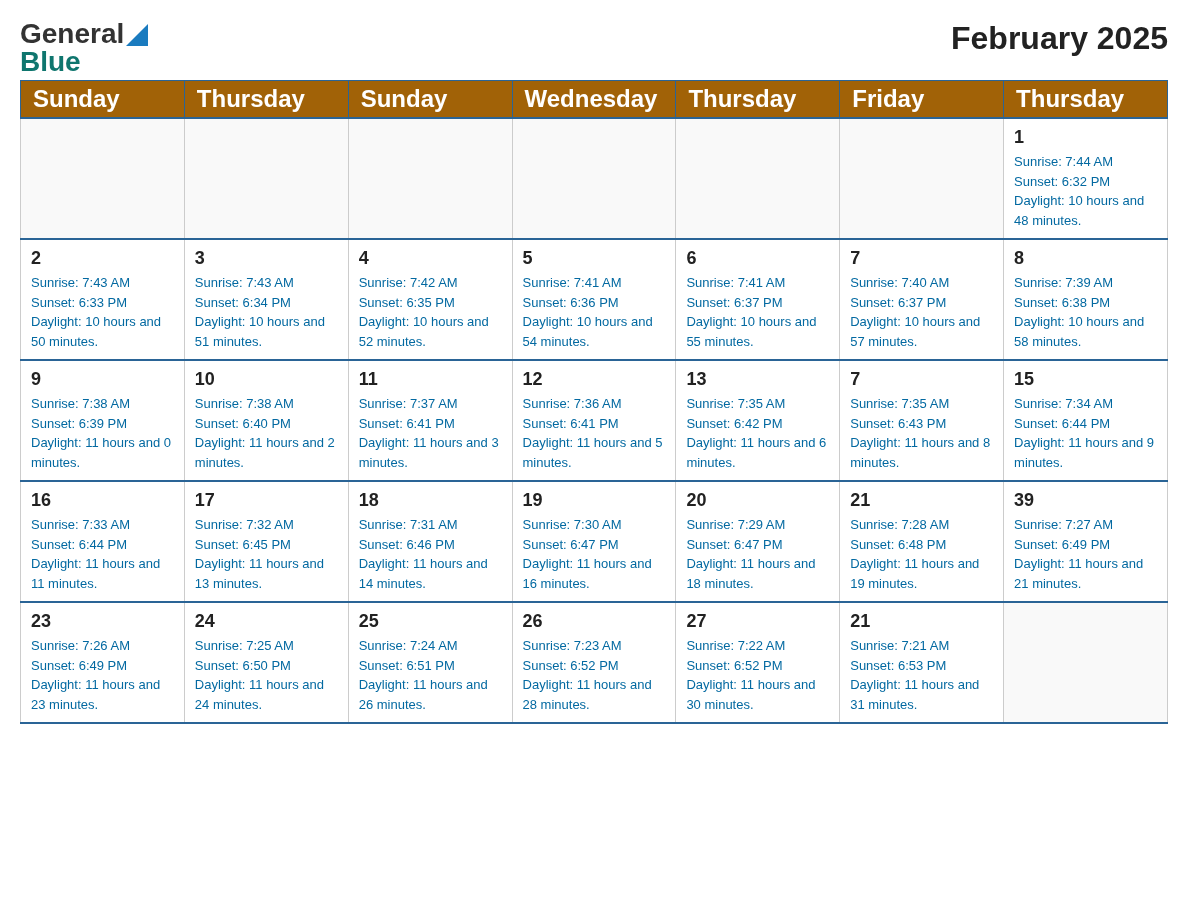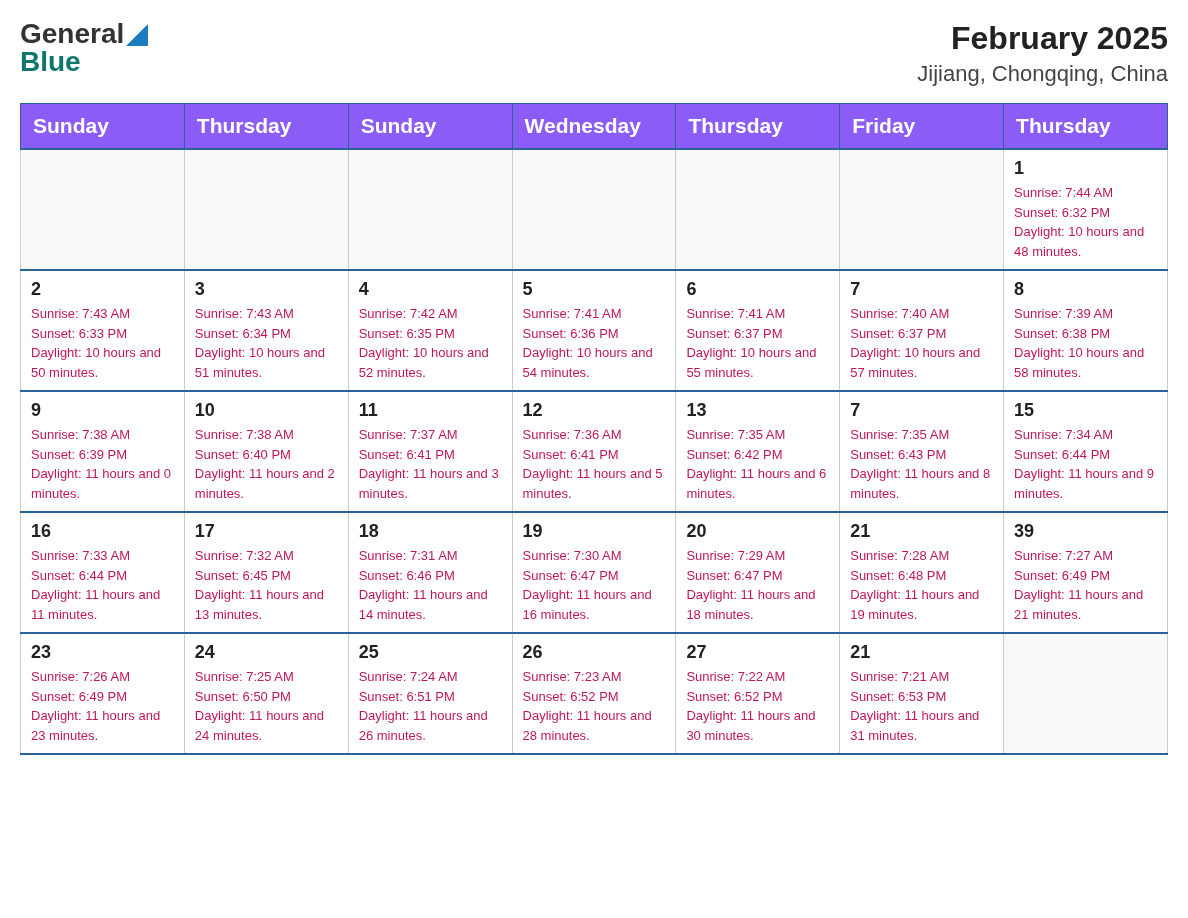--- a/index.html
+++ b/index.html
@@ -7,21 +7,21 @@
       font-family: Arial, sans-serif;
       background: #fff;
       width: 1188px;
       min-height: 918px;
       padding: 20px;
     }
     .header {
       display: flex;
       justify-content: space-between;
       align-items: flex-start;
-      margin-bottom: 16px;
+      margin-bottom: 4px;
     }
     .logo {
       display: flex;
       align-items: flex-end;
       font-size: 28px;
       font-weight: bold;
       color: #333;
     }
     .logo-general { color: #333; }
     .logo-blue { color: #0f766e; }
@@ -35,25 +35,25 @@
       font-size: 22px;
       color: #444;
       margin-top: 4px;
     }
     .calendar {
       width: 100%;
       border-collapse: collapse;
       border: 1px solid #ccc;
     }
     .calendar th {
-      background-color: #8b5cf6;
+      background-color: #a16207;
       color: #fff;
-      font-size: 21px;
-      font-weight: bold;
-      padding: 10px 12px;
+      font-size: 24px;
+      font-weight: bold;
+      padding: 4px 12px;
       text-align: left;
       border: 1px solid #2a6496;
     }
     .calendar td {
       vertical-align: top;
       border: 1px solid #ccc;
       padding: 8px 10px;
       width: 14.28%;
       min-height: 110px;
       font-size: 13px;
@@ -61,21 +61,21 @@
     }
     .day-num {
       font-size: 18px;
       font-weight: bold;
       color: #222;
       display: block;
       margin-bottom: 4px;
     }
     .day-info {
       font-size: 13px;
-      color: #be185d;
+      color: #0369a1;
       line-height: 1.5;
     }
     .empty-cell { background: #f9f9f9; }
     tr { border-bottom: 2px solid #2a6496; }
   </style>
 </head>
 <body>
 
 <div class="header">
   <div class="logo">
@@ -84,21 +84,20 @@
         <span class="logo-general">General</span>
         <svg width="22" height="22" viewBox="0 0 22 22" style="margin-left:2px; margin-bottom:-2px;">
           <polygon points="0,22 22,22 22,0" fill="#1a7bbf"></polygon>
         </svg>
       </span>
       <span class="logo-blue">Blue</span>
     </span>
   </div>
   <div class="title-section">
     <div class="month-title">February 2025</div>
-    <div class="location">Jijiang, Chongqing, China</div>
   </div>
 </div>
 
 <table class="calendar">
   <thead>
     <tr>
       <th>Sunday</th>
       <th>Thursday</th>
       <th>Sunday</th>
       <th>Wednesday</th>

